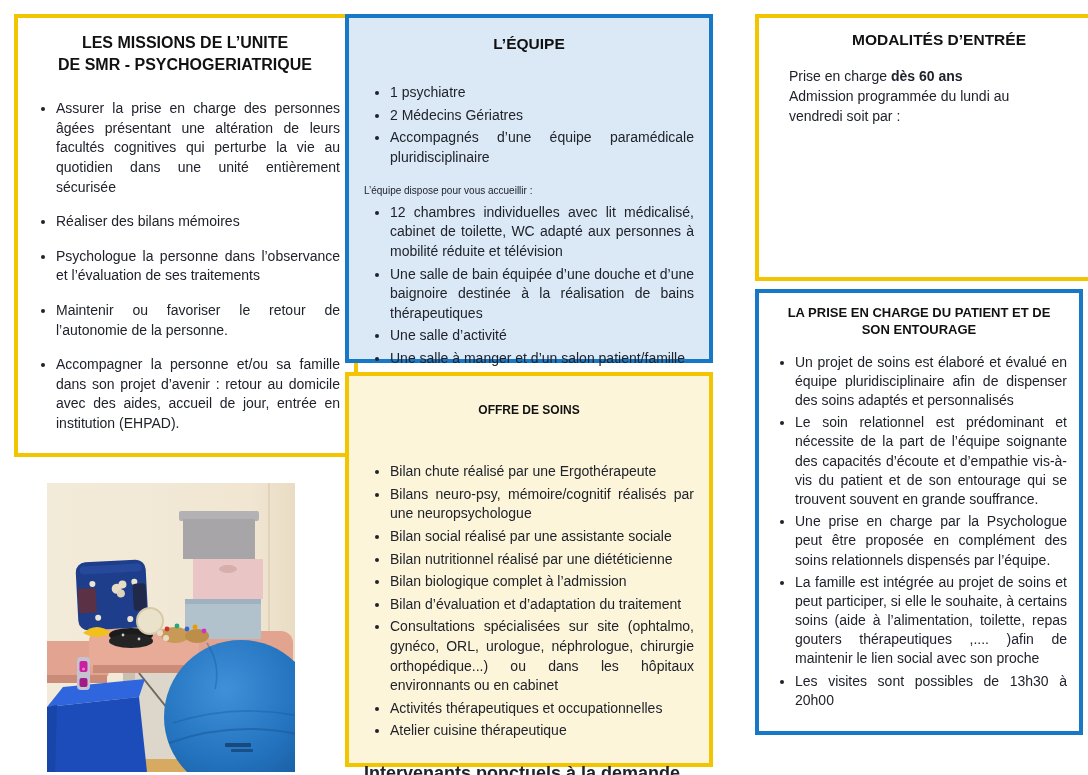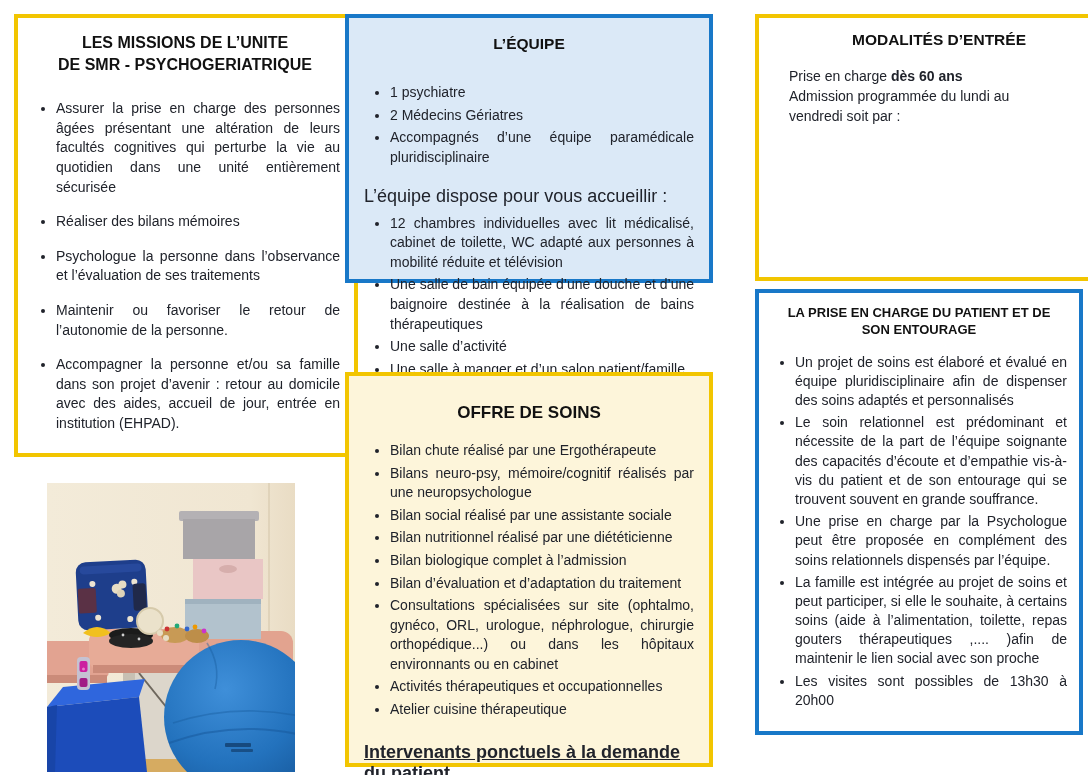--- a/index.html
+++ b/index.html
@@ -22,25 +22,25 @@
   ul{margin:0;padding-left:26px;text-align:justify;font-size:14px;line-height:1.4;}
   li{margin:0 0 3px 0;}
   ul.spaced li{margin-bottom:15px;}
   ul.spaced2 li{margin-bottom:18px;}
   ul.tight li{margin-bottom:3px;}
 
   
   .missions-box{left:14px;top:14px;width:344px;height:443px;padding:14px 14px 8px 12px;}
   .missions-box .title{margin-bottom:24px;}
   
-  .equipe-box{left:345px;top:14px;width:368px;height:269px;padding:12px 15px;background:var(--lightblue);}
+  .equipe-box{left:345px;top:14px;width:368px;height:349px;padding:12px 15px;background:var(--lightblue);}
   .equipe-box .title{font-size:15.5px;margin-top:4px;margin-bottom:28px;}
-  .intro{margin:17px 0 5px 0;font-size:18px;line-height:1.35;}
+  .intro{margin:17px 0 5px 0;font-size:10px;line-height:1.35;}
   .soins-box{left:345px;top:372px;width:368px;height:395px;padding:12px 15px;background:var(--cream);}
-  .soins-box .title{font-size:17px;margin-top:14px;margin-bottom:16px;}
+  .soins-box .title{font-size:12px;margin-top:14px;margin-bottom:44px;}
   .subheading{margin:22px 0 6px 0;font-size:18px;font-weight:bold;text-decoration:underline;}
   
   .entree-box{left:755px;top:14px;width:368px;height:267px;padding:12px 14px;}
   .entree-box .title{font-size:15.5px;margin-bottom:16px;}
   .entree-intro{margin:0 0 0 16px;width:258px;font-size:14px;line-height:1.42;text-align:left;}
   .entree-box ul{margin-top:18px;}
   .prise-box{left:755px;top:289px;width:328px;height:446px;padding:12px 12px;}
   .prise-box .title{font-size:13px;line-height:1.3;margin-bottom:14px;}
   .prise-box ul{padding-left:24px;line-height:1.37;}
   .prise-box li{margin-bottom:2px;}

